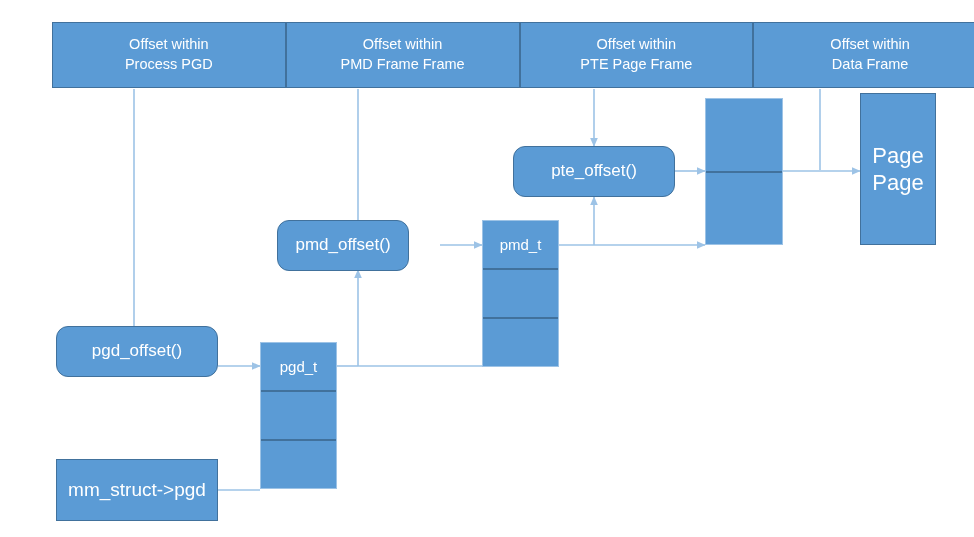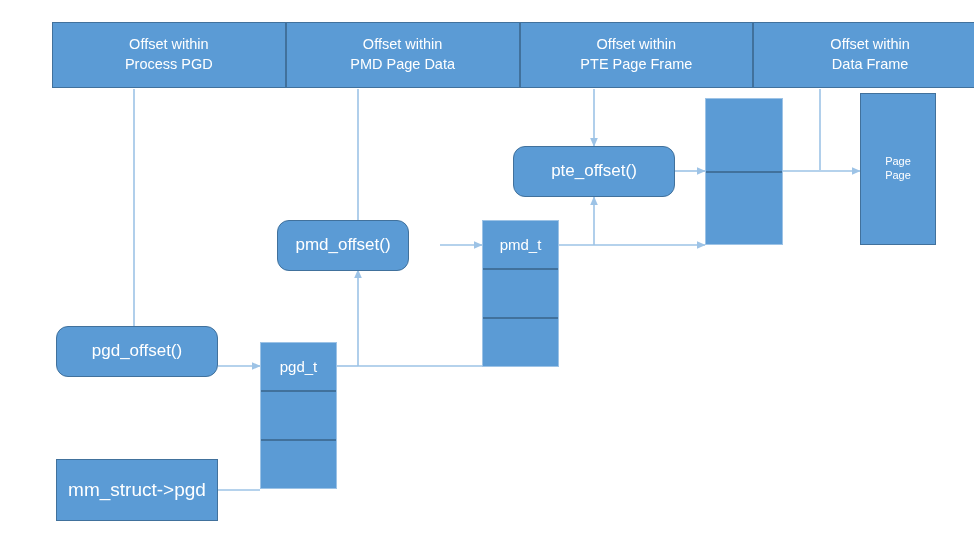--- a/index.html
+++ b/index.html
@@ -35,21 +35,21 @@
   
   .tbl{position:absolute;z-index:2;box-sizing:border-box;
        border:1px solid #9DC3E6;background:#5B9BD5;
        display:flex;flex-direction:column;}
   .tbl .cell{flex:1 1 0;box-sizing:border-box;border-bottom:2px solid #41719C;
              display:flex;align-items:center;justify-content:center;
              color:#ffffff;font-size:15px;}
   .tbl .cell:last-child{border-bottom:none;}
 
   
-  .pframe{font-size:11px;line-height:1.25;}
+  .pframe{font-size:22px;line-height:1.25;}
 </style>
 </head>
 <body>
 
 <div id="canvas">
 
   <svg id="wires" viewBox="0 0 974 537" width="974" height="537">
     <defs>
       <marker id="ah" markerWidth="6" markerHeight="6" refX="5" refY="3" orient="auto" markerUnits="strokeWidth">
         <path d="M0,0.6 L5.4,3 L0,5.4 z" fill="#9DC3E6"></path>
@@ -87,21 +87,21 @@
   <div class="hdr">
     <div class="hdr-cell">
       <span>
         <span>Offset within</span><br>
         <span>Process PGD</span>
       </span>
     </div>
     <div class="hdr-cell">
       <span>
         <span>Offset within</span><br>
-        <span>PMD Page Data</span>
+        <span>PMD Frame Frame</span>
       </span>
     </div>
     <div class="hdr-cell">
       <span>
         <span>Offset within</span><br>
         <span>PTE Page Frame</span>
       </span>
     </div>
     <div class="hdr-cell">
       <span>

